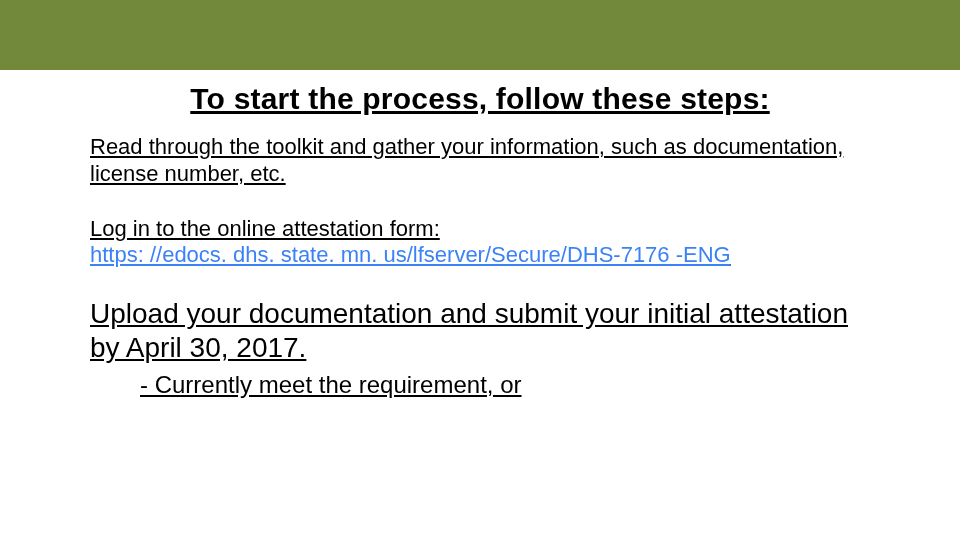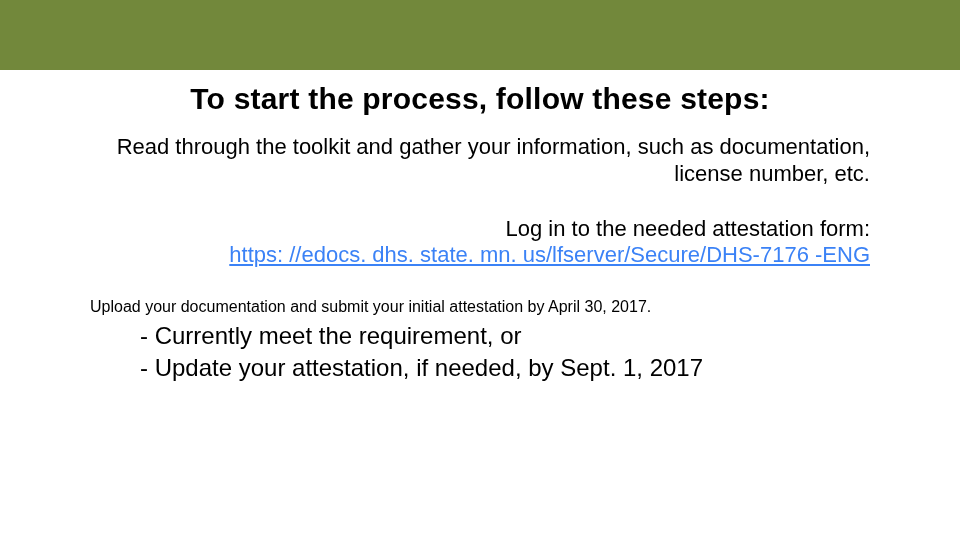--- a/index.html
+++ b/index.html
@@ -1,39 +1,38 @@
 <!DOCTYPE html>
 <html><head>
 <meta charset="utf-8">
 <style>
   * { margin: 0; padding: 0; box-sizing: border-box; }
   html, body { width: 960px; height: 540px; overflow: hidden; font-family: Arial, Helvetica, sans-serif; background: #fff; color: #000; }
   .top-bar { width: 100%; height: 70px; background: #72883b; }
-  .content { padding: 0 90px 0 90px; }
+  .content { padding: 0 90px 0 90px; text-decoration: underline; }
   .title { font-size: 30px; font-weight: bold; text-align: center; margin-top: 12px; margin-bottom: 18px; letter-spacing: 0.2px; }
-  .para { font-size: 22px; line-height: 1.22; margin-bottom: 28px; text-align: right; }
-  .para-tight { font-size: 16px; line-height: 1.22; margin-bottom: 4px; }
+  .para { font-size: 22px; line-height: 1.22; margin-bottom: 28px; }
+  .para-tight { font-size: 28px; line-height: 1.22; margin-bottom: 4px; }
   .link { color: #3b82f6; text-decoration: underline; word-break: break-word; display: inline; }
   .sub { font-size: 24px; line-height: 1.25; padding-left: 50px; margin-bottom: 2px; }
 </style>
 </head>
 <body>
 
 <div class="top-bar"></div>
 
 <div class="content">
 
   <h1 class="title">To start the process, follow these steps:</h1>
 
   <p class="para">Read through the toolkit and gather your information, such as documentation, license number, etc.</p>
 
   <div class="para">
-    <div>Log in to the needed attestation form:</div>
+    <div>Log in to the online attestation form:</div>
     <a class="link">https: //edocs. dhs. state. mn. us/lfserver/Secure/DHS-7176 -ENG</a>
   </div>
 
   <div>
     <p class="para-tight">Upload your documentation and submit your initial attestation by April 30, 2017.</p>
     <p class="sub">- Currently meet the requirement, or</p>
-    <p class="sub">- Update your attestation, if needed, by Sept. 1, 2017</p>
   </div>
 
 </div>
 
 </body></html>

